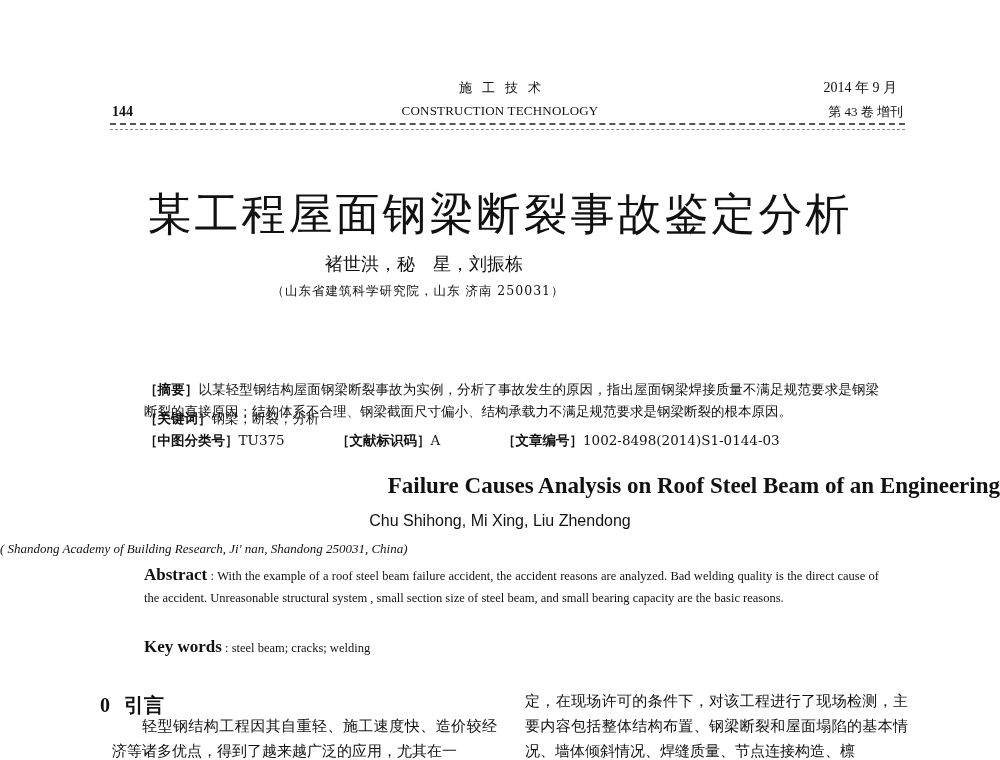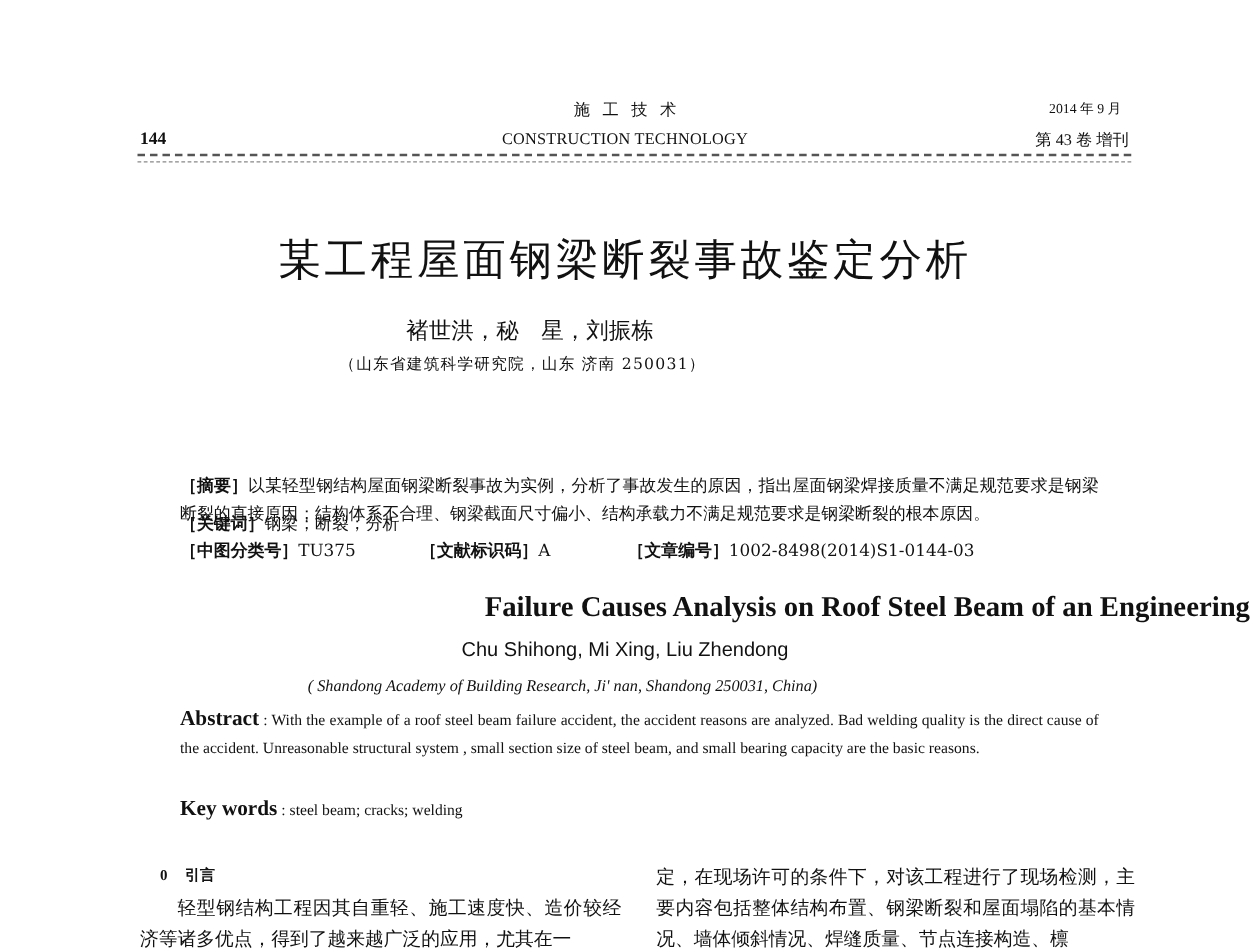--- a/index.html
+++ b/index.html
@@ -5,43 +5,43 @@
   html, body { margin: 0; padding: 0; background: #ffffff; }
   body {
     width: 1000px; height: 760px; overflow: hidden; position: relative;
     font-family: "DejaVu Serif", "Liberation Serif", serif; color: #111;
   }
   .abs { position: absolute; }
   
   .hdr-page { left: 112px; top: 104px; font-family: "Liberation Serif", serif; font-size: 14px; font-weight: bold; }
   .hdr-journal-cn { left: 0; width: 1000px; top: 79px; text-align: center; font-size: 13px; letter-spacing: 10px; padding-left: 10px; box-sizing: border-box; }
   .hdr-journal-en { left: 0; width: 1000px; top: 103px; text-align: center; font-family: "Liberation Serif", serif; font-size: 13px; letter-spacing: 0.2px; }
-  .hdr-date { right: 103px; top: 79px; font-size: 11px; font-family: "Liberation Serif", serif; }
+  .hdr-date { right: 103px; top: 79px; font-size: 14px; font-family: "Liberation Serif", serif; }
   .hdr-vol { right: 97px; top: 103px; font-size: 13px; font-family: "Liberation Serif", serif; }
   .hdr-rule { left: 110px; width: 795px; top: 123px; height: 4px; border-top: 2px dashed #555; border-bottom: 1px dashed #888; }
 
-  .title-cn { left: 0; width: 1000px; top: 185px; text-align: center; font-size: 34px; letter-spacing: 3px; font-family: "DejaVu Serif", serif; }
+  .title-cn { left: 0; width: 1000px; top: 185px; text-align: center; font-size: 44px; letter-spacing: 3px; font-family: "DejaVu Serif", serif; }
   .authors-cn { left: 0; width: 848px; top: 252px; text-align: center; font-size: 18px; }
   .affil-cn { left: 0; width: 836px; top: 283px; text-align: center; font-size: 12.5px; letter-spacing: 1px; }
 
   .abs-cn { left: 144px; width: 735px; top: 338px; font-size: 13.5px; line-height: 22px; text-align: justify; margin-top: 40px; }
   .tag { font-weight: bold; }
   .kw-cn { left: 144px; top: 410px; font-size: 13.5px; }
   .meta-row { left: 144px; top: 432px; font-size: 13.5px; width: 760px; }
   .meta-row span.cell { position: absolute; top: 0; white-space: nowrap; }
 
   .title-en { left: 0; width: 1000px; top: 473px; text-align: right; font-family: "Liberation Serif", serif; font-weight: bold; font-size: 23px; }
   .authors-en { left: 0; width: 1000px; top: 512px; text-align: center; font-family: "Liberation Sans", sans-serif; font-size: 16px; }
-  .affil-en { left: 0; width: 900px; top: 541px; text-align: center; font-family: "Liberation Serif", serif; font-style: italic; font-size: 13px; }
+  .affil-en { left: 0; width: 900px; top: 541px; text-align: left; font-family: "Liberation Serif", serif; font-style: italic; font-size: 13px; }
 
   .abs-en { left: 144px; width: 735px; top: 564px; font-family: "Liberation Serif", serif; font-size: 12.5px; line-height: 22px; text-align: justify; }
   .abs-en .lbl, .kw-en .lbl { font-weight: bold; font-size: 17px; }
   .kw-en { left: 144px; top: 637px; font-family: "Liberation Serif", serif; font-size: 12.5px; }
 
-  .sec-head { left: 128px; top: 692px; font-size: 12px; font-weight: bold; }
+  .sec-head { left: 100px; top: 692px; font-size: 20px; font-weight: bold; }
   .sec-head .num { margin-right: 14px; font-family: "Liberation Serif", serif; }
   .col-left { left: 112px; width: 385px; top: 714px; font-size: 15px; line-height: 25px; text-align: justify; }
   .col-left p { margin: 0; text-indent: 2em; }
   .col-right { left: 525px; width: 383px; top: 689px; font-size: 15px; line-height: 25px; text-align: justify; }
   .col-right p { margin: 0; }
 </style>
 </head>
 <body>
 
 <div class="abs hdr-journal-cn">施工技术</div>

